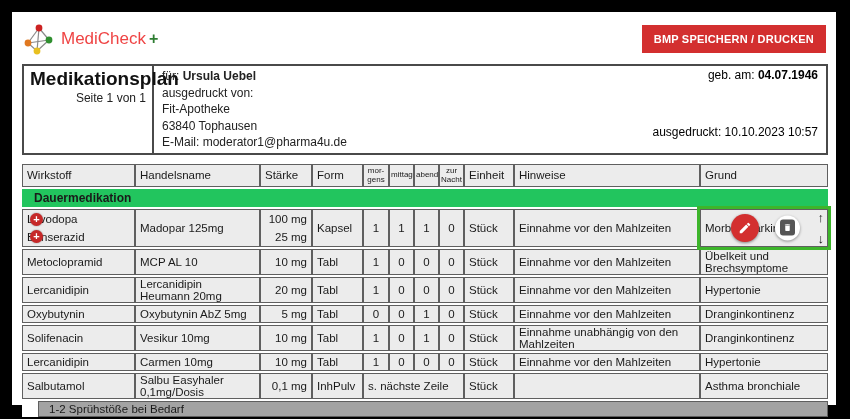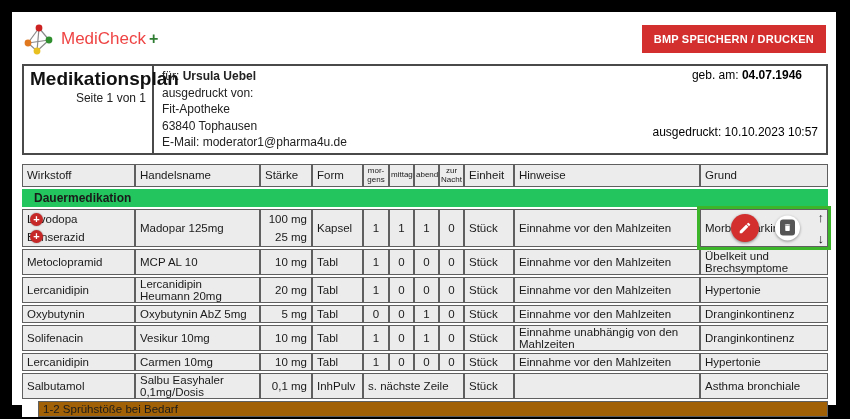--- a/index.html
+++ b/index.html
@@ -15,21 +15,21 @@
   .bmp-btn{background:#d32f2f;color:#fff;border:none;border-radius:0;font-weight:bold;
     font-size:11px;padding:8px 12px;letter-spacing:.2px;cursor:pointer;font-family:inherit;}
 
   
   .patient-box{margin-top:4px;border:2px solid #4a4a4a;display:flex;position:relative;min-height:84px;}
   .pb-left{width:116px;border-right:2px solid #4a4a4a;padding:2px 6px;}
   .doc-title{font-size:19px;font-weight:bold;color:#111;}
   .doc-page{font-size:12px;color:#222;margin-top:1px;text-align:right;}
   .pb-right{flex:1;padding:2px 8px;font-size:12px;line-height:16.5px;color:#222;}
   .b{font-weight:bold;}
-  .pb-dob{position:absolute;top:2px;right:24px;font-size:12px;}
+  .pb-dob{position:absolute;top:2px;right:8px;font-size:12px;}
   .pb-printed{position:absolute;bottom:14px;right:8px;font-size:12px;}
 
   
   table.med{margin-top:7px;width:100%;border-collapse:separate;border-spacing:0 2px;table-layout:fixed;}
   .med th,.med td{border:1px solid #5f5f5f;background:#ececec;padding:0 4px;font-size:11.5px;
     color:#1a1a1a;overflow:hidden;vertical-align:middle;}
   .med thead th{font-weight:normal;text-align:left;height:21px;}
   .med th.small{font-size:8px;text-align:center;line-height:1.15;white-space:pre-line;padding:0 1px;}
   .section-row td{border:none;background:#22c55e;font-weight:bold;font-size:12px;padding:1px 12px;height:15px;}
   .med tbody td{height:16px;}
@@ -53,22 +53,22 @@
     border-radius:50%;background:#fff;border:none;display:flex;align-items:center;
     justify-content:center;box-shadow:0 1px 3px rgba(0,0,0,.4);cursor:pointer;z-index:4;padding:0;}
   .trash-box{width:15px;height:16px;background:#555;border-radius:3px;display:flex;
     align-items:center;justify-content:center;}
   .move-arrows{position:absolute;right:3px;top:1px;bottom:1px;display:flex;flex-direction:column;
     justify-content:space-between;z-index:4;}
   .arrow{font-size:13px;line-height:1;color:#111;cursor:pointer;text-align:center;}
 
   
   .freetext-row td{border:none;background:#fff;padding:0;height:18px;}
-  .freetext{margin-left:16px;border:1px solid #5f5f5f;background:#a16207;font-size:11.5px;
-    padding:1px 4px;color:#1a1a1a;}
+  .freetext{margin-left:16px;border:1px solid #5f5f5f;background:#a3a3a3;font-size:11.5px;
+    padding:1px 10px;color:#1a1a1a;}
 </style>
 </head>
 <body>
 
 <div class="app">
 
   <div class="topbar">
     <div class="brand">
       <svg width="30" height="32" viewBox="0 0 30 32">
         <g stroke="#8a8a8a" stroke-width="1.2">

